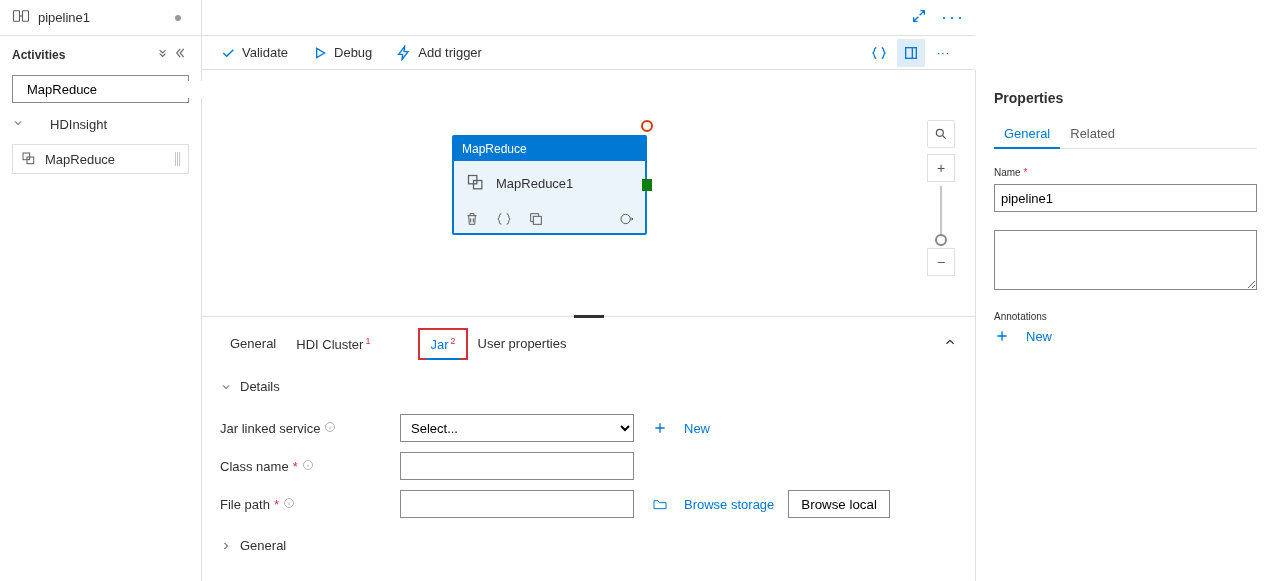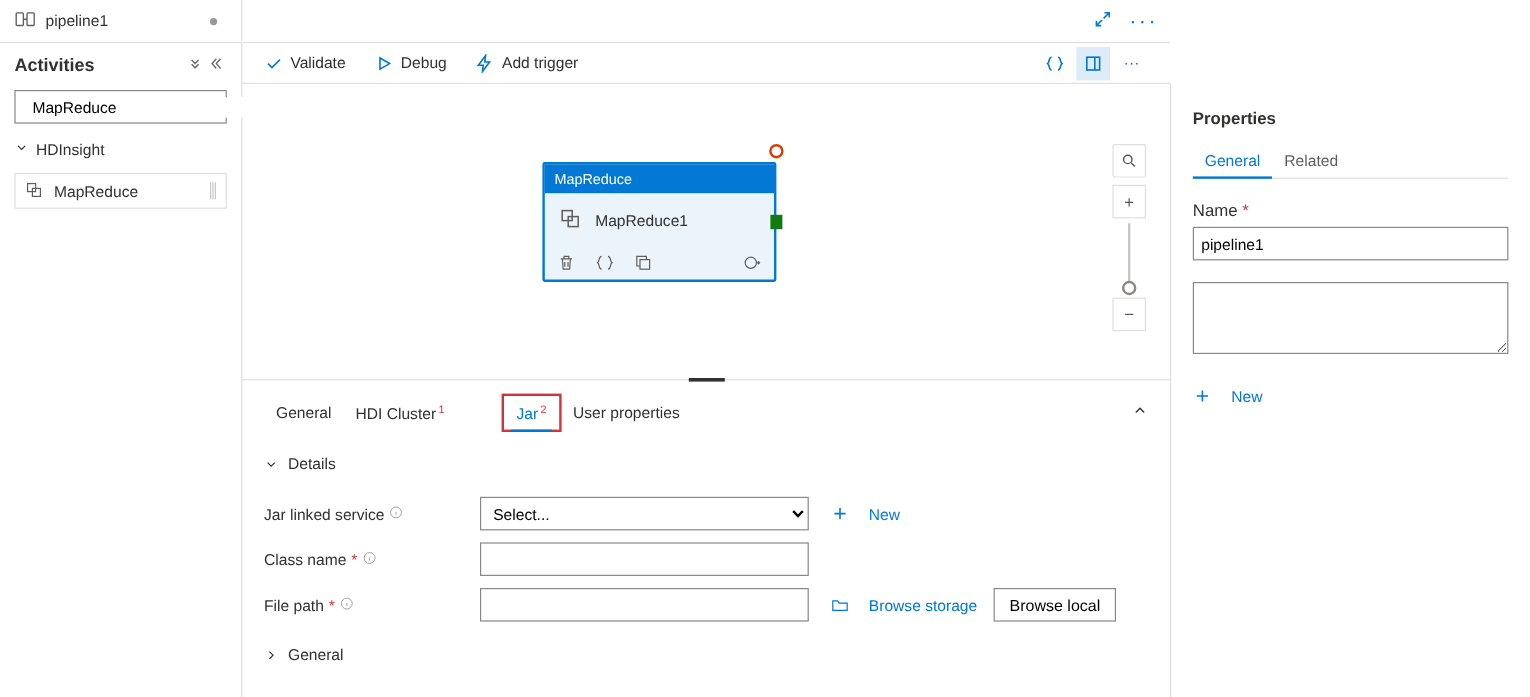--- a/index.html
+++ b/index.html
@@ -7,27 +7,27 @@
 
 .app { display:flex; height:581px; width:1275px; overflow:hidden; }
 
 
 .sidebar { width:202px; border-right:1px solid #e1dfdd; display:flex; flex-direction:column; }
 .sidebar-tab { display:flex; align-items:center; height:36px; padding:0 12px; border-bottom:1px solid #e1dfdd; position:relative;}
 .file-icon svg{width:18px;height:18px;}
 .file-name { margin-left:8px; font-size:13px;}
 .unsaved-dot{margin-left:auto;width:6px;height:6px;border-radius:50%;background:#999;margin-right:8px;}
 .activities-header{display:flex;align-items:center;padding:10px 12px 6px;}
-.activities-title{font-weight:600;font-size:15px;}
+.activities-title{font-weight:600;font-size:12px;}
 .activities-header .spacer{flex:1;}
 .chevrons svg{width:14px;height:14px;margin-left:6px;stroke:#666;}
 .search-box{margin:6px 12px;border:1px solid #8a8886;height:28px;display:flex;align-items:center;padding:0 6px;}
 .search-box svg{width:14px;height:14px;stroke:#666;fill:none;}
 .search-box input{border:none;outline:none;flex:1;margin-left:6px;font-size:13px;}
-.cat-header{display:flex;align-items:flex-start;padding:8px 12px;cursor:pointer;}
+.cat-header{display:flex;align-items:flex-start;padding:8px 12px;cursor:pointer;gap:20px;}
 .cat-header svg{width:12px;height:12px;stroke:#323130;margin-right:6px;}
 .activity-item{display:flex;align-items:center;margin:4px 12px;border:1px solid #e1dfdd;height:30px;padding:0 8px;}
 .activity-item svg{width:16px;height:16px;margin-right:8px;}
 .activity-item .grip{margin-left:auto;display:flex;gap:1px;}
 .activity-item .grip span{width:1px;height:14px;background:#c8c6c4;}
 
 
 .center { flex:1; display:flex; flex-direction:column;}
 .titlebar{height:36px;border-bottom:1px solid #e1dfdd;display:flex;justify-content:flex-end;align-items:center;padding:0 10px;}
 .titlebar svg{width:16px;height:16px;margin-left:14px;stroke:#0078d4;}
@@ -71,33 +71,33 @@
 .tab.redbox{border:2px solid #d13438;}
 .tabs .collapse{margin-left:auto;cursor:pointer;}
 .tabs .collapse svg{width:14px;height:14px;stroke:#323130;}
 
 .section-header{display:flex;align-items:center;padding:10px 0;}
 .section-header svg{width:12px;height:12px;stroke:#323130;margin-right:8px;}
 .form-row{display:flex;align-items:center;margin:10px 0;}
 .form-label{width:180px;display:flex;align-items:center;gap:4px;}
 .req{color:#d13438;}
 .info svg{width:12px;height:12px;stroke:#999;fill:none;}
-.form-field{width:274px;}
+.form-field{width:234px;}
 select,.txt{height:28px;width:100%;border:1px solid #8a8886;background:#fff;padding:0 6px;font-size:13px;font-family:inherit;}
 .link-btn{display:flex;align-items:center;gap:16px;margin-left:18px;color:#0078d4;cursor:pointer;}
 .link-btn svg{width:16px;height:16px;stroke:#0078d4;}
 .btn-outline{height:28px;padding:0 12px;border:1px solid #8a8886;background:#fff;margin-left:14px;cursor:pointer;}
 
 
 .props{width:300px;border-left:1px solid #e1dfdd;padding:20px 18px 18px;margin-top:70px;}
 .props-title{font-weight:600;font-size:14px;margin-bottom:14px;}
 .props-tabs{display:flex;border-bottom:1px solid #e1dfdd;margin-bottom:18px;}
 .props-tab{padding:6px 10px;cursor:pointer;color:#605e5c;}
 .props-tab.active{color:#0078d4;border-bottom:2px solid #0078d4;margin-bottom:-1px;}
-.field-label{font-size:14px;margin-bottom:6px;}
+.field-label{font-size:10px;margin-bottom:6px;}
 .text-input{width:100%;height:28px;border:1px solid #8a8886;padding:0 6px;margin-bottom:18px;font-family:inherit;font-size:13px;}
 textarea.text-input{height:60px;resize:vertical;padding:4px 6px;}
 .anno{border-top:none;}
 </style>
 </head>
 <body>
 
 <div class="app">
 
   <div class="sidebar">
@@ -336,20 +336,21 @@
     <div class="props-tabs">
       <div class="props-tab active">General</div>
       <div class="props-tab">Related</div>
     </div>
 
     <div class="field-label"><span>Name</span> <span class="req">*</span></div>
     <input class="text-input" value="pipeline1" style="">
 
     <textarea class="text-input" style=""></textarea>
 
+    <div class="field-label anno">Annotations</div>
     <div class="link-btn" style="margin:6px 0 0 0">
       <svg viewBox="0 0 24 24" stroke-width="2" fill="none">
           <path d="M12 5v14M5 12h14"></path>
         </svg>
       <span>New</span>
     </div>
   </div>
 
 </div>
 

